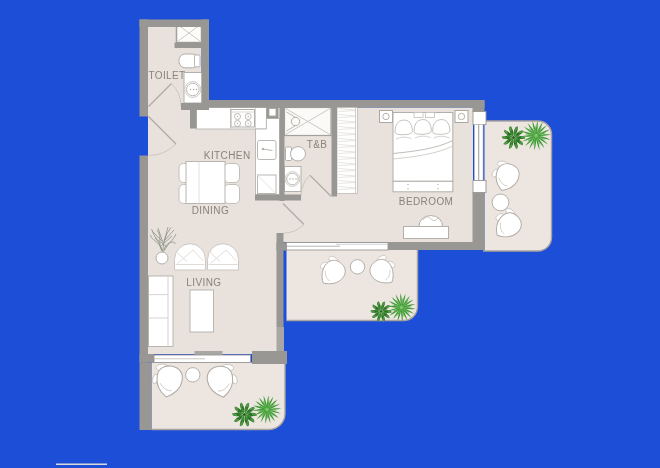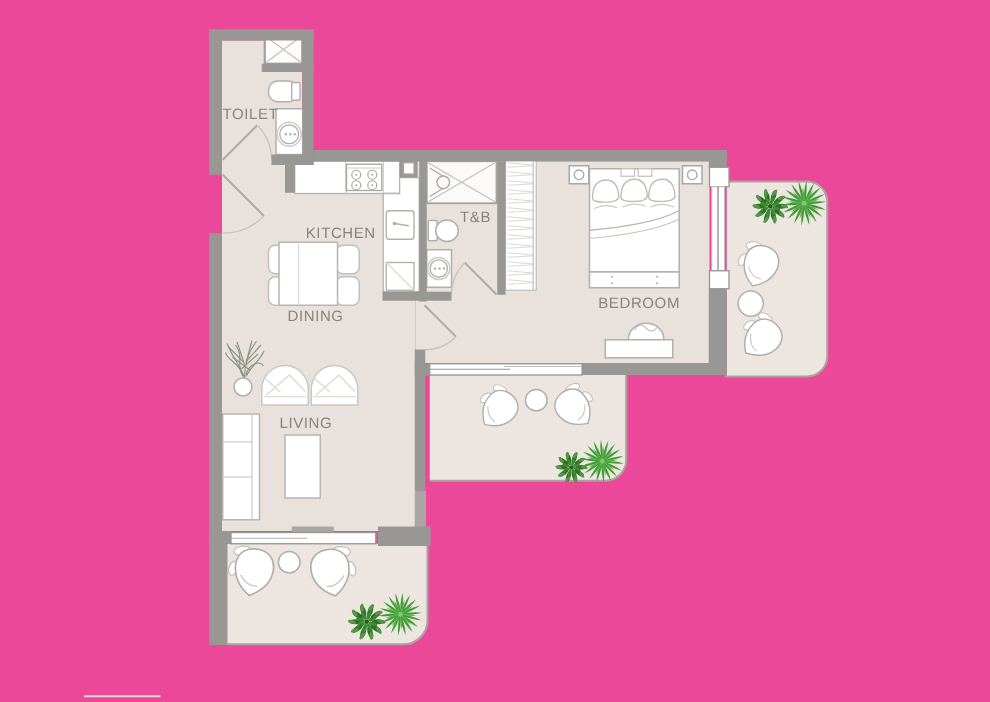--- a/index.html
+++ b/index.html
@@ -1,16 +1,16 @@
 <!DOCTYPE html>
 <html><head>
 <meta charset="utf-8">
 <style>
   html,body{margin:0;padding:0;background:#ffffff;}
-  #page{width:660px;height:468px;position:relative;background:#ec4899;overflow:hidden;}
+  #page{width:660px;height:468px;position:relative;background:#1d4ed8;overflow:hidden;}
   svg{display:block;}
   text{font-family:"Liberation Sans",sans-serif;fill:#8a837c;letter-spacing:0.4px;}
 </style>
 </head>
 <body>
 <div id="page">
 <svg width="660" height="468" viewBox="0 0 660 468" xmlns="http://www.w3.org/2000/svg">
 <defs>
 
   <g id="tchair">

